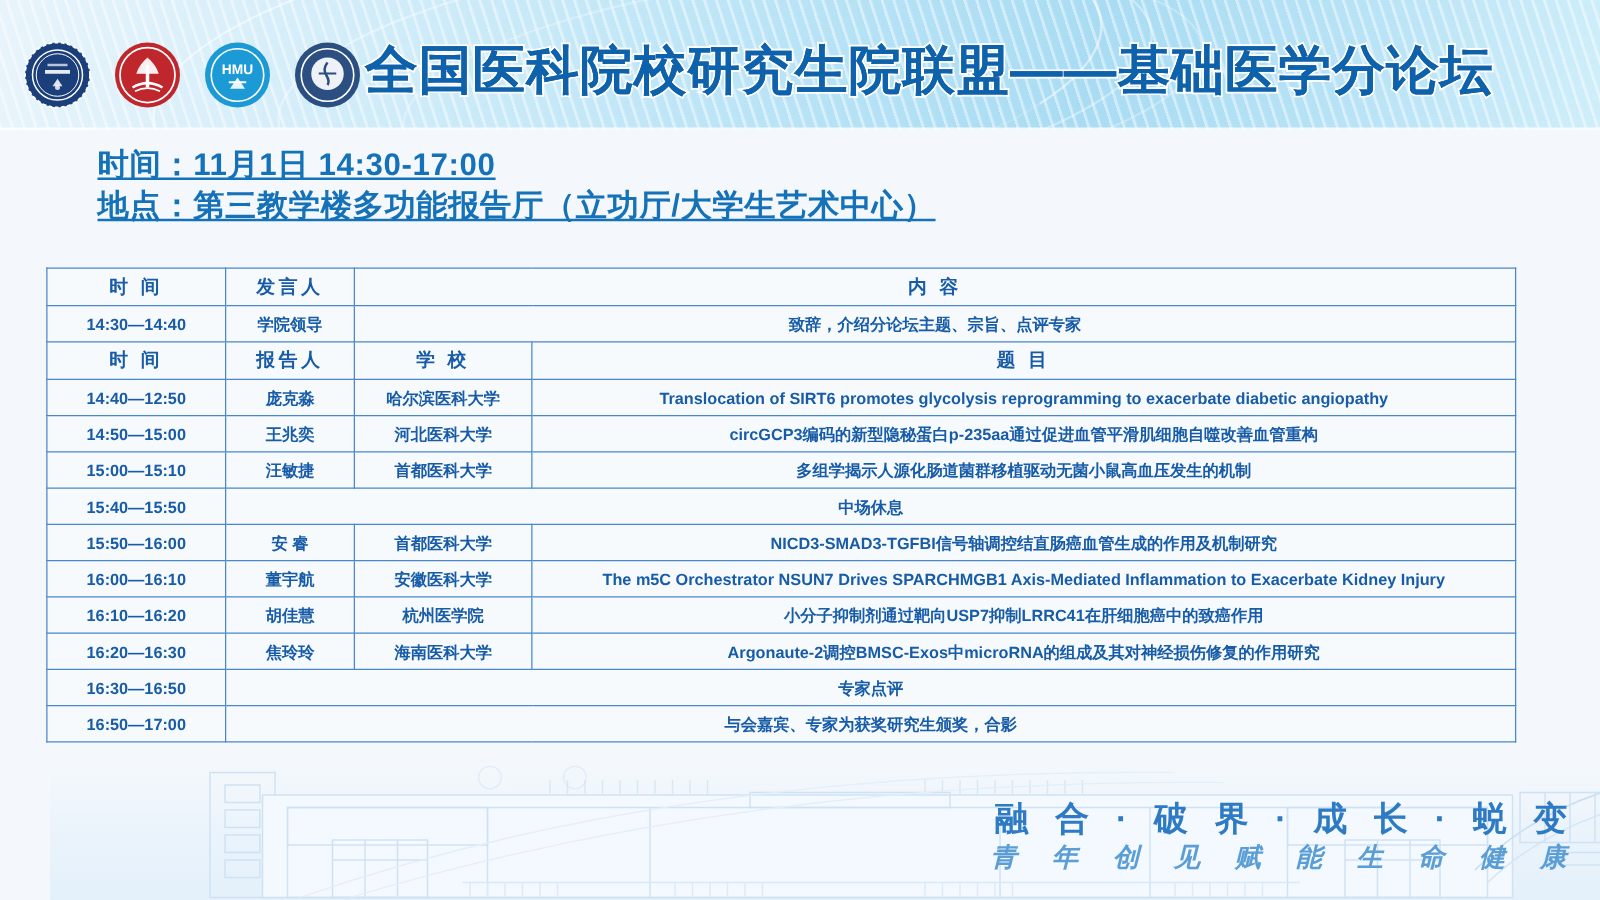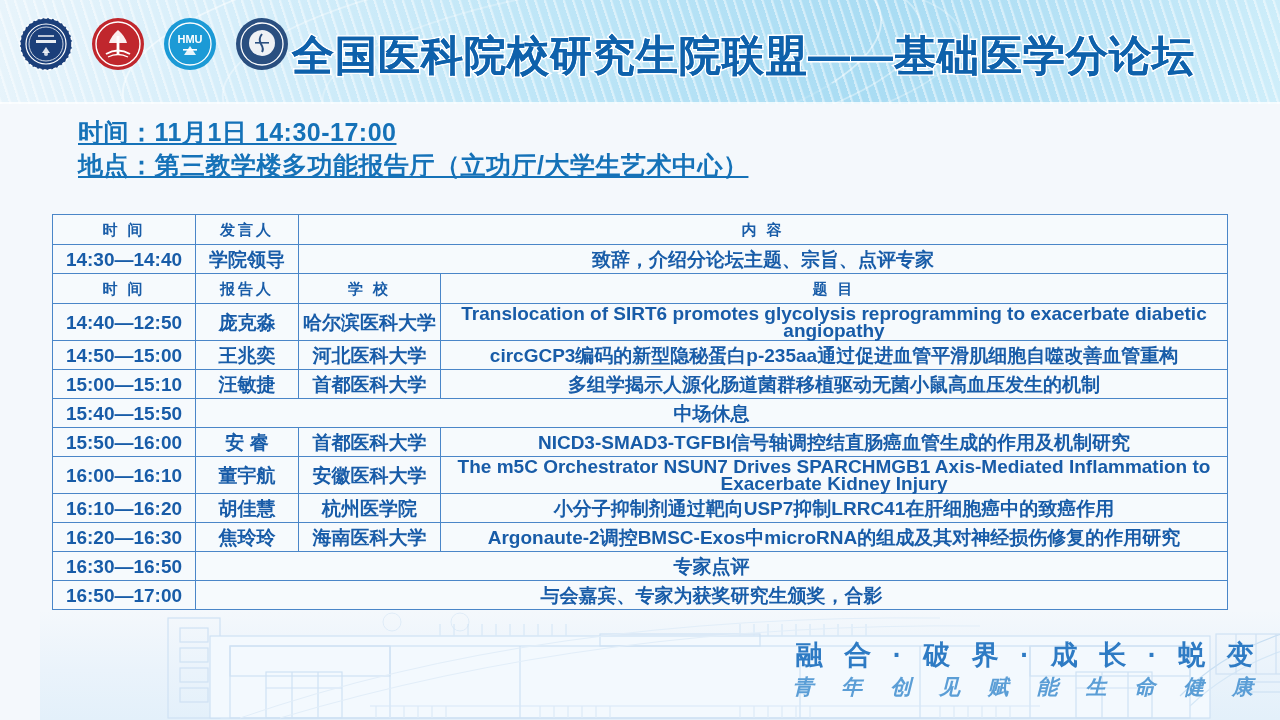--- a/index.html
+++ b/index.html
@@ -22,50 +22,50 @@
   .hdr-swoosh{
     position:absolute;left:120px;top:-60px;width:760px;height:230px;
     border-radius:50%;
     border:2px solid rgba(255,255,255,.5);
     border-bottom-color:rgba(255,255,255,.15);
     transform:rotate(-6deg);
   }
   .hdr-swoosh.s2{left:220px;top:-40px;width:700px;height:200px;border-color:rgba(255,255,255,.38);}
   .hdr-swoosh.s3{left:320px;top:-20px;width:640px;height:175px;border-color:rgba(255,255,255,.28);}
   .hdr-bottomline{position:absolute;left:0;top:102px;width:1280px;height:2px;background:rgba(255,255,255,.8);}
-  .logos{position:absolute;left:18px;top:16px;display:flex;gap:16px;align-items:center;}
+  .logos{position:absolute;left:18px;top:32px;display:flex;gap:16px;align-items:center;}
   .logo{width:56px;height:56px;border-radius:50%;position:relative;}
   .logo svg{display:block;}
   .hdr-title{
     position:absolute;left:292px;top:28px;
     font-size:42px;font-weight:bold;letter-spacing:1px;
     color:#0e61ab;
     -webkit-text-stroke:3px #ffffff;
     paint-order:stroke fill;
     white-space:nowrap;
   }
   .hdr-title-top{
     position:absolute;left:292px;top:28px;
     font-size:42px;font-weight:bold;letter-spacing:1px;
     color:#0e61ab;white-space:nowrap;
   }
   
   .meta{position:absolute;left:78px;top:116px;color:#1572b8;}
   .meta-line{font-size:25px;font-weight:bold;line-height:33px;white-space:nowrap;letter-spacing:.5px;text-decoration:underline;}
   
   .sched{
-    position:absolute;left:52px;top:214px;width:1176px;
+    position:absolute;left:37px;top:214px;width:1176px;
     border-collapse:collapse;
     table-layout:fixed;
     background:rgba(247,251,254,.72);
   }
   .sched td{
     border:1px solid #4a86c8;
     color:#185ca8;
-    font-size:19px;
+    font-size:13px;
     font-weight:bold;
     text-align:center;
     vertical-align:middle;
     height:26px;
     padding:1px 4px;
     line-height:17px;
   }
   .c-time{width:143px;}
   .c-person{width:103px;}
   .c-school{width:142px;}

